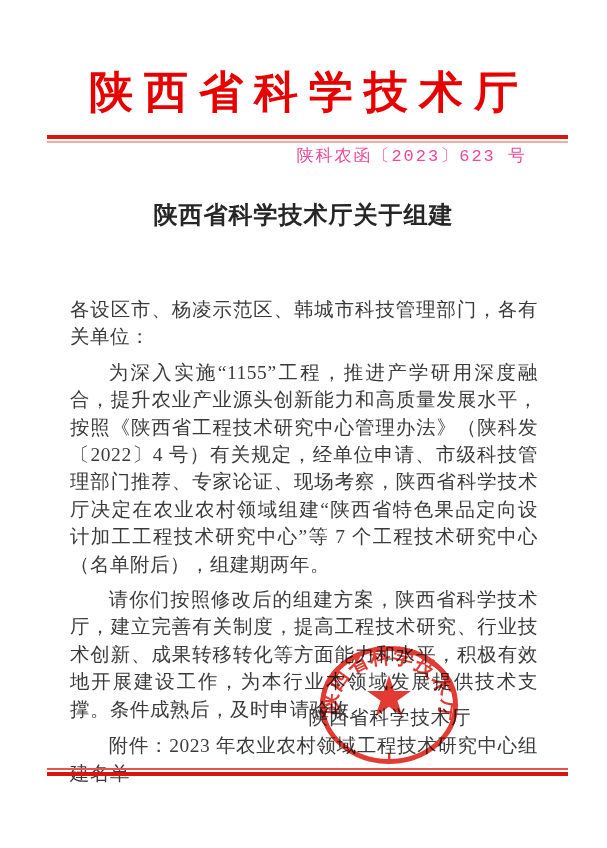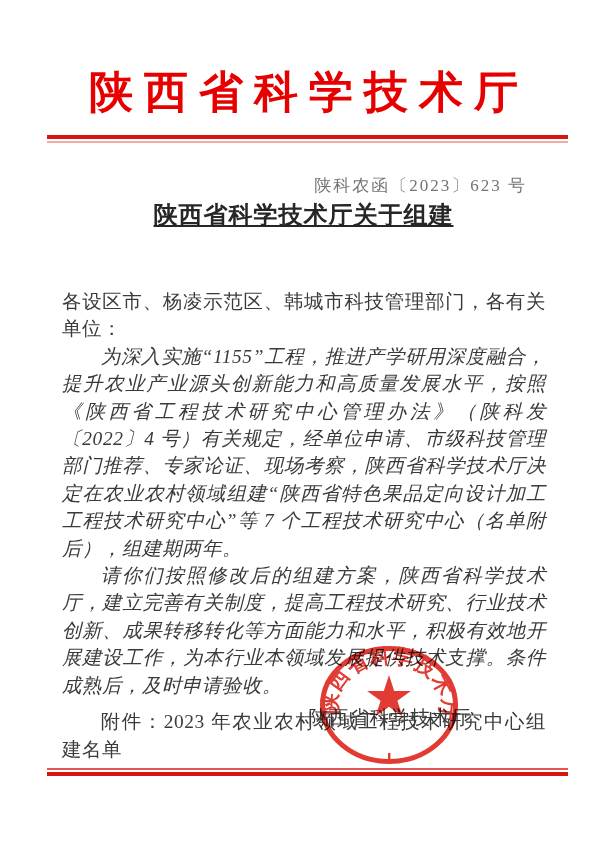--- a/index.html
+++ b/index.html
@@ -38,56 +38,56 @@
   .rule-top { top: 135px; }
   .rule-top .thick { height: 3.5px; background: #d8150f; }
   .rule-top .gap, .rule-bottom .gap { height: 2px; background: transparent; }
   .rule-top .thin { height: 2px; background: #f0aca6; }
   .rule-bottom { top: 768px; }
   .rule-bottom .thin { height: 2px; background: #e4554e; }
   .rule-bottom .thick { height: 3.5px; background: #d8150f; }
 
   .doc-number {
     position: absolute;
-    top: 175px;
+    top: 146px;
     right: 80px;
     font-size: 17px;
     line-height: 22px;
-    color: #737373;
+    color: #ec4899;
     letter-spacing: 2px;
     white-space: nowrap;
+    font-family: Liberation Mono, monospace;
   }
 
   .title {
     position: absolute;
     top: 201px;
     left: 0;
     width: 607px;
     text-align: center;
     font-size: 24px;
     line-height: 29.5px;
     font-weight: 700;
     color: #262626;
     letter-spacing: 1px;
-    text-decoration: underline;
   }
 
   .body-text {
     position: absolute;
     top: 288px;
     left: 62px;
     width: 484px;
     font-size: 19.4px;
     line-height: 27.4px;
     color: #3a3a3a;
     letter-spacing: 0.6px;
     text-align: justify;
   }
-  .body-text p { margin: 0; }
-  .body-text p.indent { text-indent: 2em; font-style: italic; }
+  .body-text p { margin: 8px; }
+  .body-text p.indent { text-indent: 2em; }
   .body-text p.attachment { text-indent: 2em; margin-top: 9px; }
 
   .sig-block {
     position: absolute;
     top: 702px;
     left: 250px;
     width: 280px;
     text-align: center;
     font-size: 19.4px;
     line-height: 31px;

